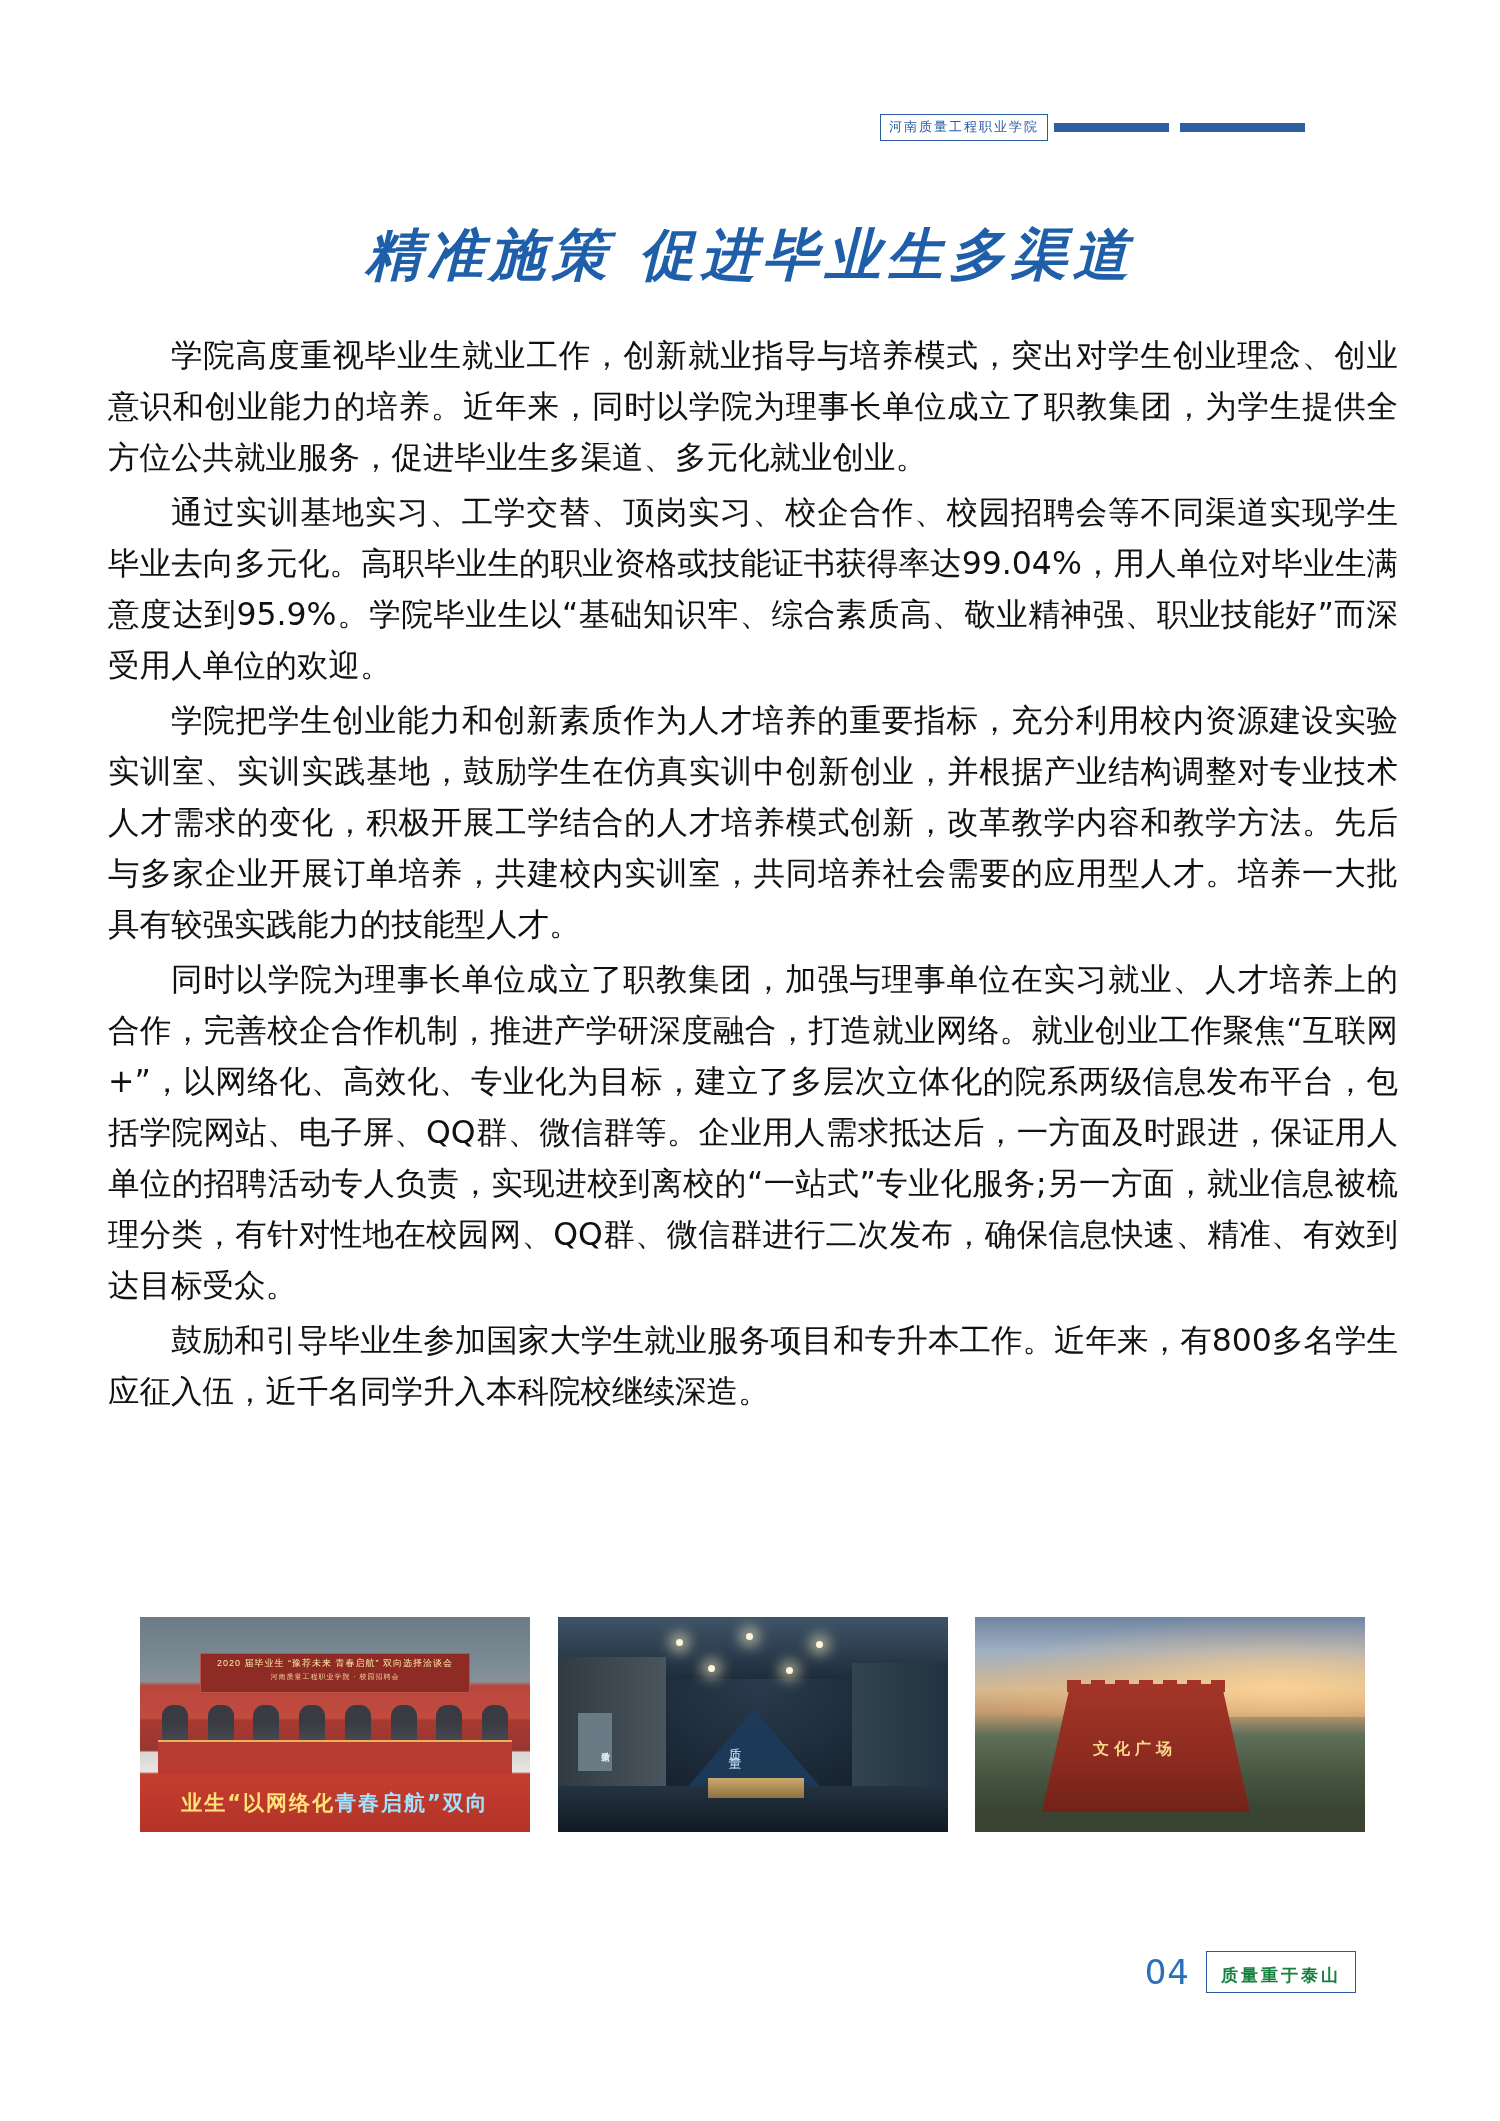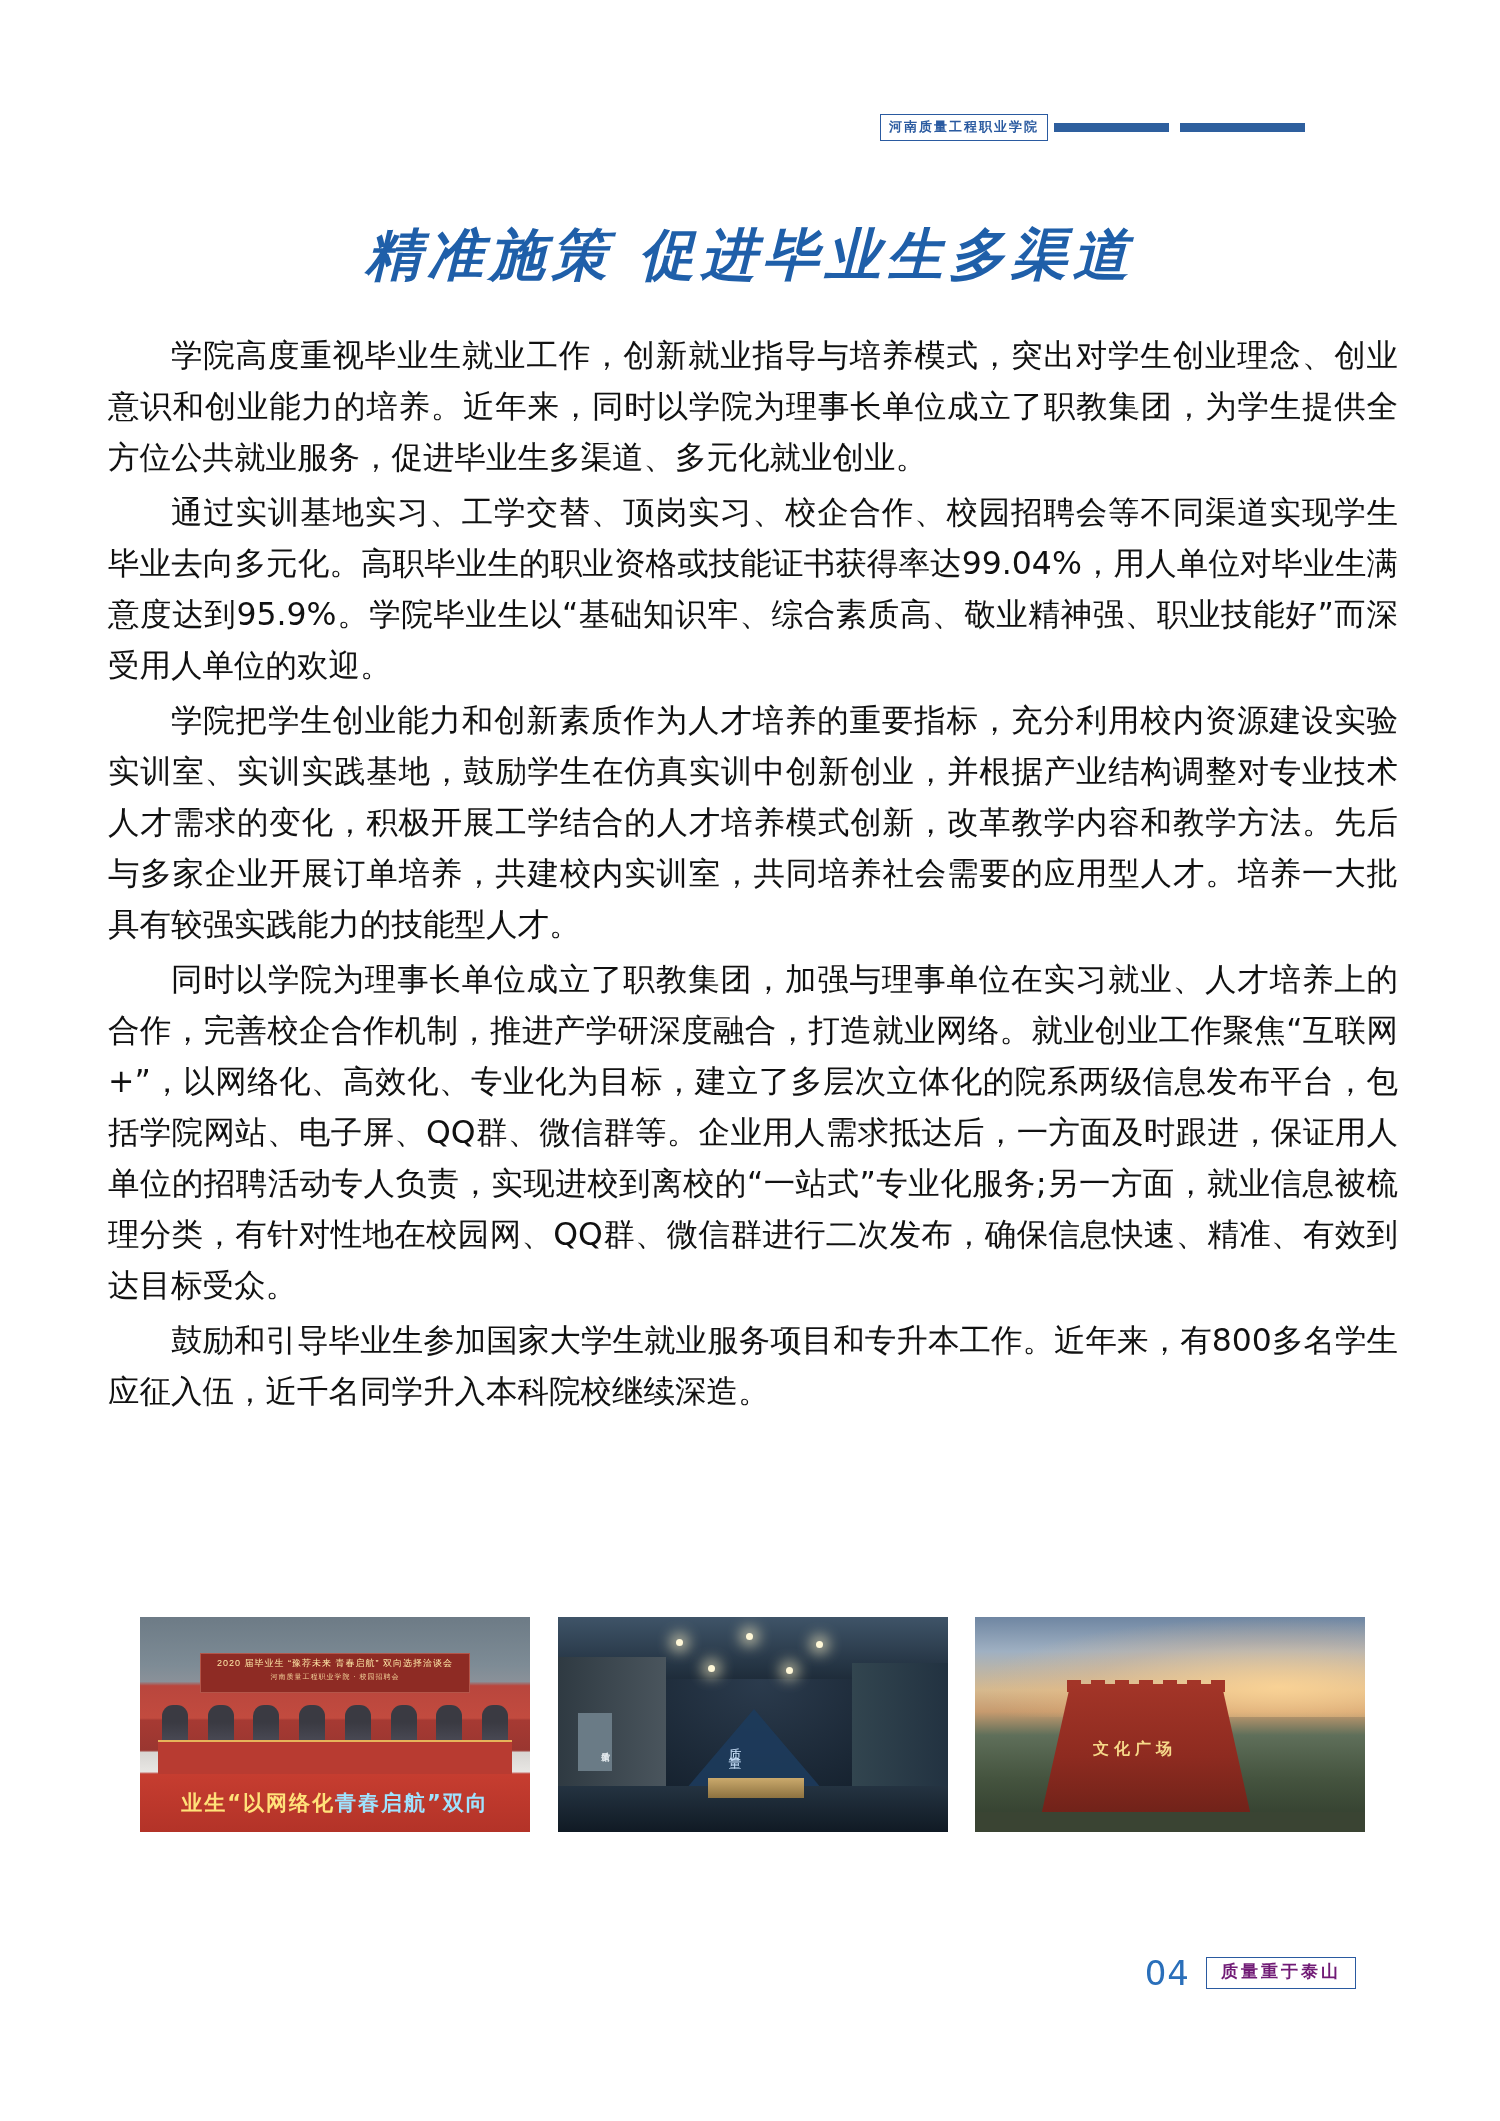--- a/index.html
+++ b/index.html
@@ -45,21 +45,21 @@
     display: flex;
     align-items: center;
     justify-content: center;
     background: #ffffff;
   }
   .header-logo-text {
     font-family: "DejaVu Sans", sans-serif;
     font-size: 13px;
     letter-spacing: 2px;
     color: #2a5aa0;
-    font-weight: bold;
+    font-weight: normal;
     white-space: nowrap;
   }
   .header-bar-1 {
     width: 115px;
     height: 9px;
     background: #2e5f9e;
     margin-left: 6px;
   }
   .header-bar-2 {
     width: 125px;
@@ -267,22 +267,22 @@
   .page-number {
     font-family: "DejaVu Sans", sans-serif;
     font-size: 34px;
     color: #2a6fba;
     letter-spacing: 1px;
     margin-right: 16px;
     font-weight: normal;
   }
   .footer-badge {
     border: 1px solid #2a5aa0;
-    padding: 2px 14px 5px 14px;
-    color: #701a75;
+    padding: 12px 14px 5px 14px;
+    color: #15803d;
     font-family: "DejaVu Sans", sans-serif;
     font-size: 17px;
     font-weight: bold;
     letter-spacing: 3px;
     white-space: nowrap;
   }
 </style>
 </head>
 <body>
 

